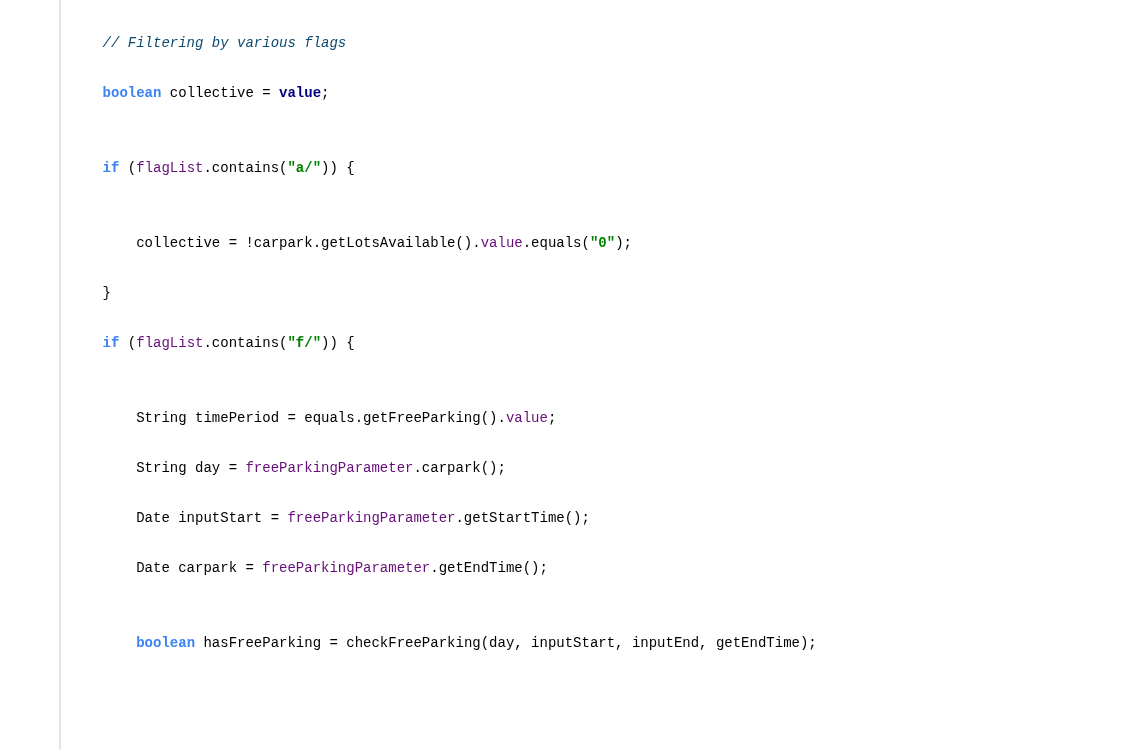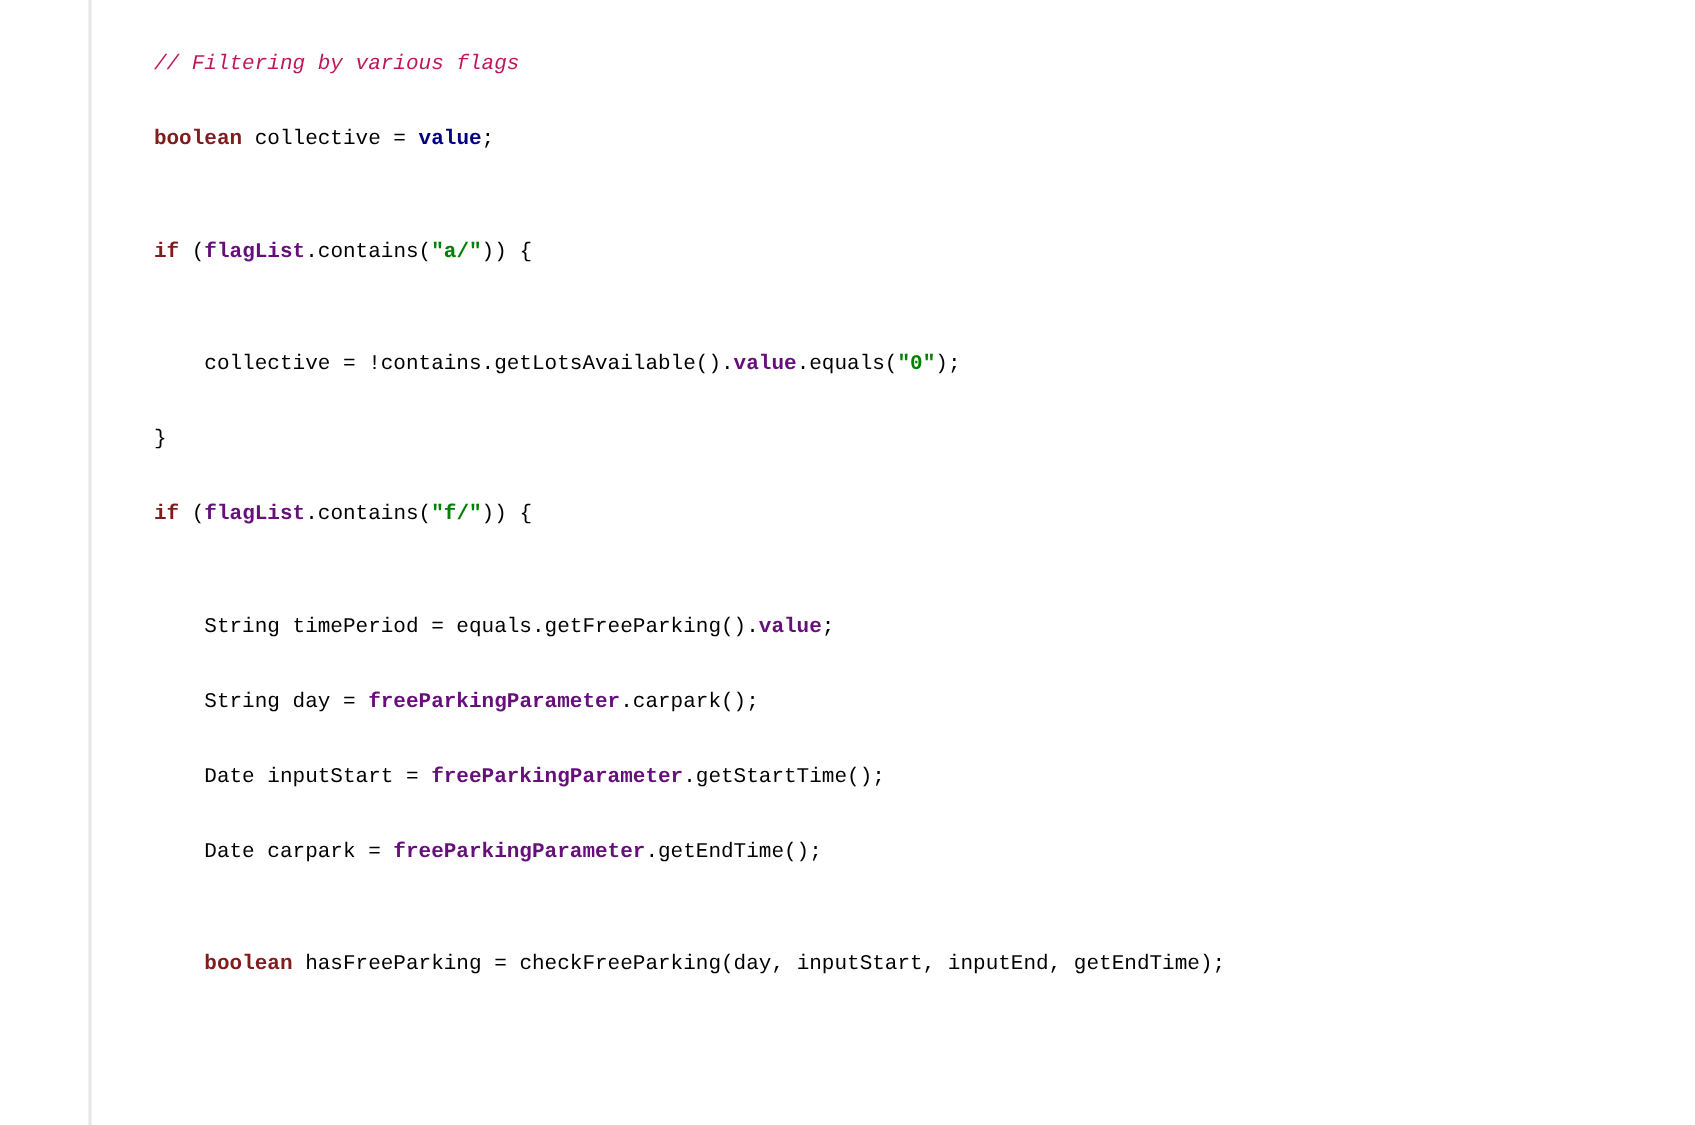--- a/index.html
+++ b/index.html
@@ -23,38 +23,38 @@
   .code-area {
     margin-left: 61px;
     padding-top: 6px;
     padding-left: 8px;
     white-space: pre;
   }
   .line {
     display: block;
     position: relative;
   }
-  .kw { color: #7f1d1d; font-weight: bold; }
+  .kw { color: #3b82f6; font-weight: bold; }
   .lit { color: #000080; font-weight: bold; }
   .str { color: #008000; font-weight: bold; }
-  .fld { color: #660e7a; font-weight: bold; }
-  .comment { color: #be185d; font-style: italic; }
+  .fld { color: #660e7a; font-weight: normal; }
+  .comment { color: #0c4a6e; font-style: italic; }
 </style>
 </head>
 <body>
 
 <div class="gutter"></div>
 
 <div class="code-area">
 <span class="line"><span class="comment">    // Filtering by various flags</span></span>
 <span class="line"><span>    </span><span class="kw">boolean</span><span> collective = </span><span class="lit">value</span><span>;</span></span>
 <span class="line"><span></span></span>
 <span class="line"><span>    </span><span class="kw">if</span><span> (</span><span class="fld">flagList</span><span>.contains(</span><span class="str">"a/"</span><span>)) {</span></span>
 <span class="line"><span></span></span>
-<span class="line"><span>        collective = !contains.getLotsAvailable().</span><span class="fld">value</span><span>.equals(</span><span class="str">"0"</span><span>);</span></span>
+<span class="line"><span>        collective = !carpark.getLotsAvailable().</span><span class="fld">value</span><span>.equals(</span><span class="str">"0"</span><span>);</span></span>
 <span class="line"><span>    }</span></span>
 <span class="line"><span>    </span><span class="kw">if</span><span> (</span><span class="fld">flagList</span><span>.contains(</span><span class="str">"f/"</span><span>)) {</span></span>
 <span class="line"><span></span></span>
 <span class="line"><span>        String timePeriod = equals.getFreeParking().</span><span class="fld">value</span><span>;</span></span>
 <span class="line"><span>        String day = </span><span class="fld">freeParkingParameter</span><span>.carpark();</span></span>
 <span class="line"><span>        Date inputStart = </span><span class="fld">freeParkingParameter</span><span>.getStartTime();</span></span>
 <span class="line"><span>        Date carpark = </span><span class="fld">freeParkingParameter</span><span>.getEndTime();</span></span>
 <span class="line"><span></span></span>
 <span class="line"><span>        </span><span class="kw">boolean</span><span> hasFreeParking = checkFreeParking(day, inputStart, inputEnd, getEndTime);</span></span>
 <span class="line"><span></span></span>

